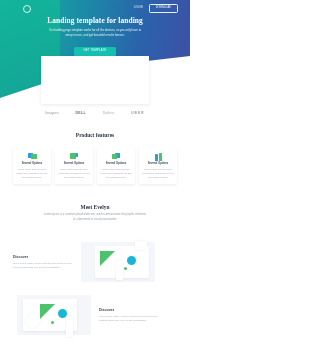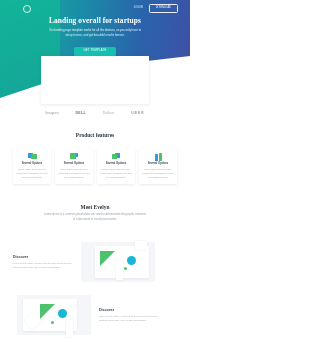--- a/index.html
+++ b/index.html
@@ -153,21 +153,21 @@
 
   <div class="nav">
     <div class="logo-mark"></div>
     <div class="nav-right">
       <span class="nav-link">LOGIN</span>
       <span class="nav-btn">DOWNLOAD</span>
     </div>
   </div>
 
   <div class="hero-body">
-    <h1 class="hero-title">Landing overall for startups</h1>
+    <h1 class="hero-title">Landing template for landing</h1>
     <p class="hero-sub">Our landing page template works for all the devices, so you only have to setup it once, and get beautiful results forever.</p>
     <span class="hero-cta">GET TEMPLATE</span>
   </div>
 
   <div class="hero-card"></div>
 
   <div class="logos">
     <span class="logo-item l0">Instagram</span>
     <span class="logo-item l1">DELL</span>
     <span class="logo-item l2">Unilever</span>

